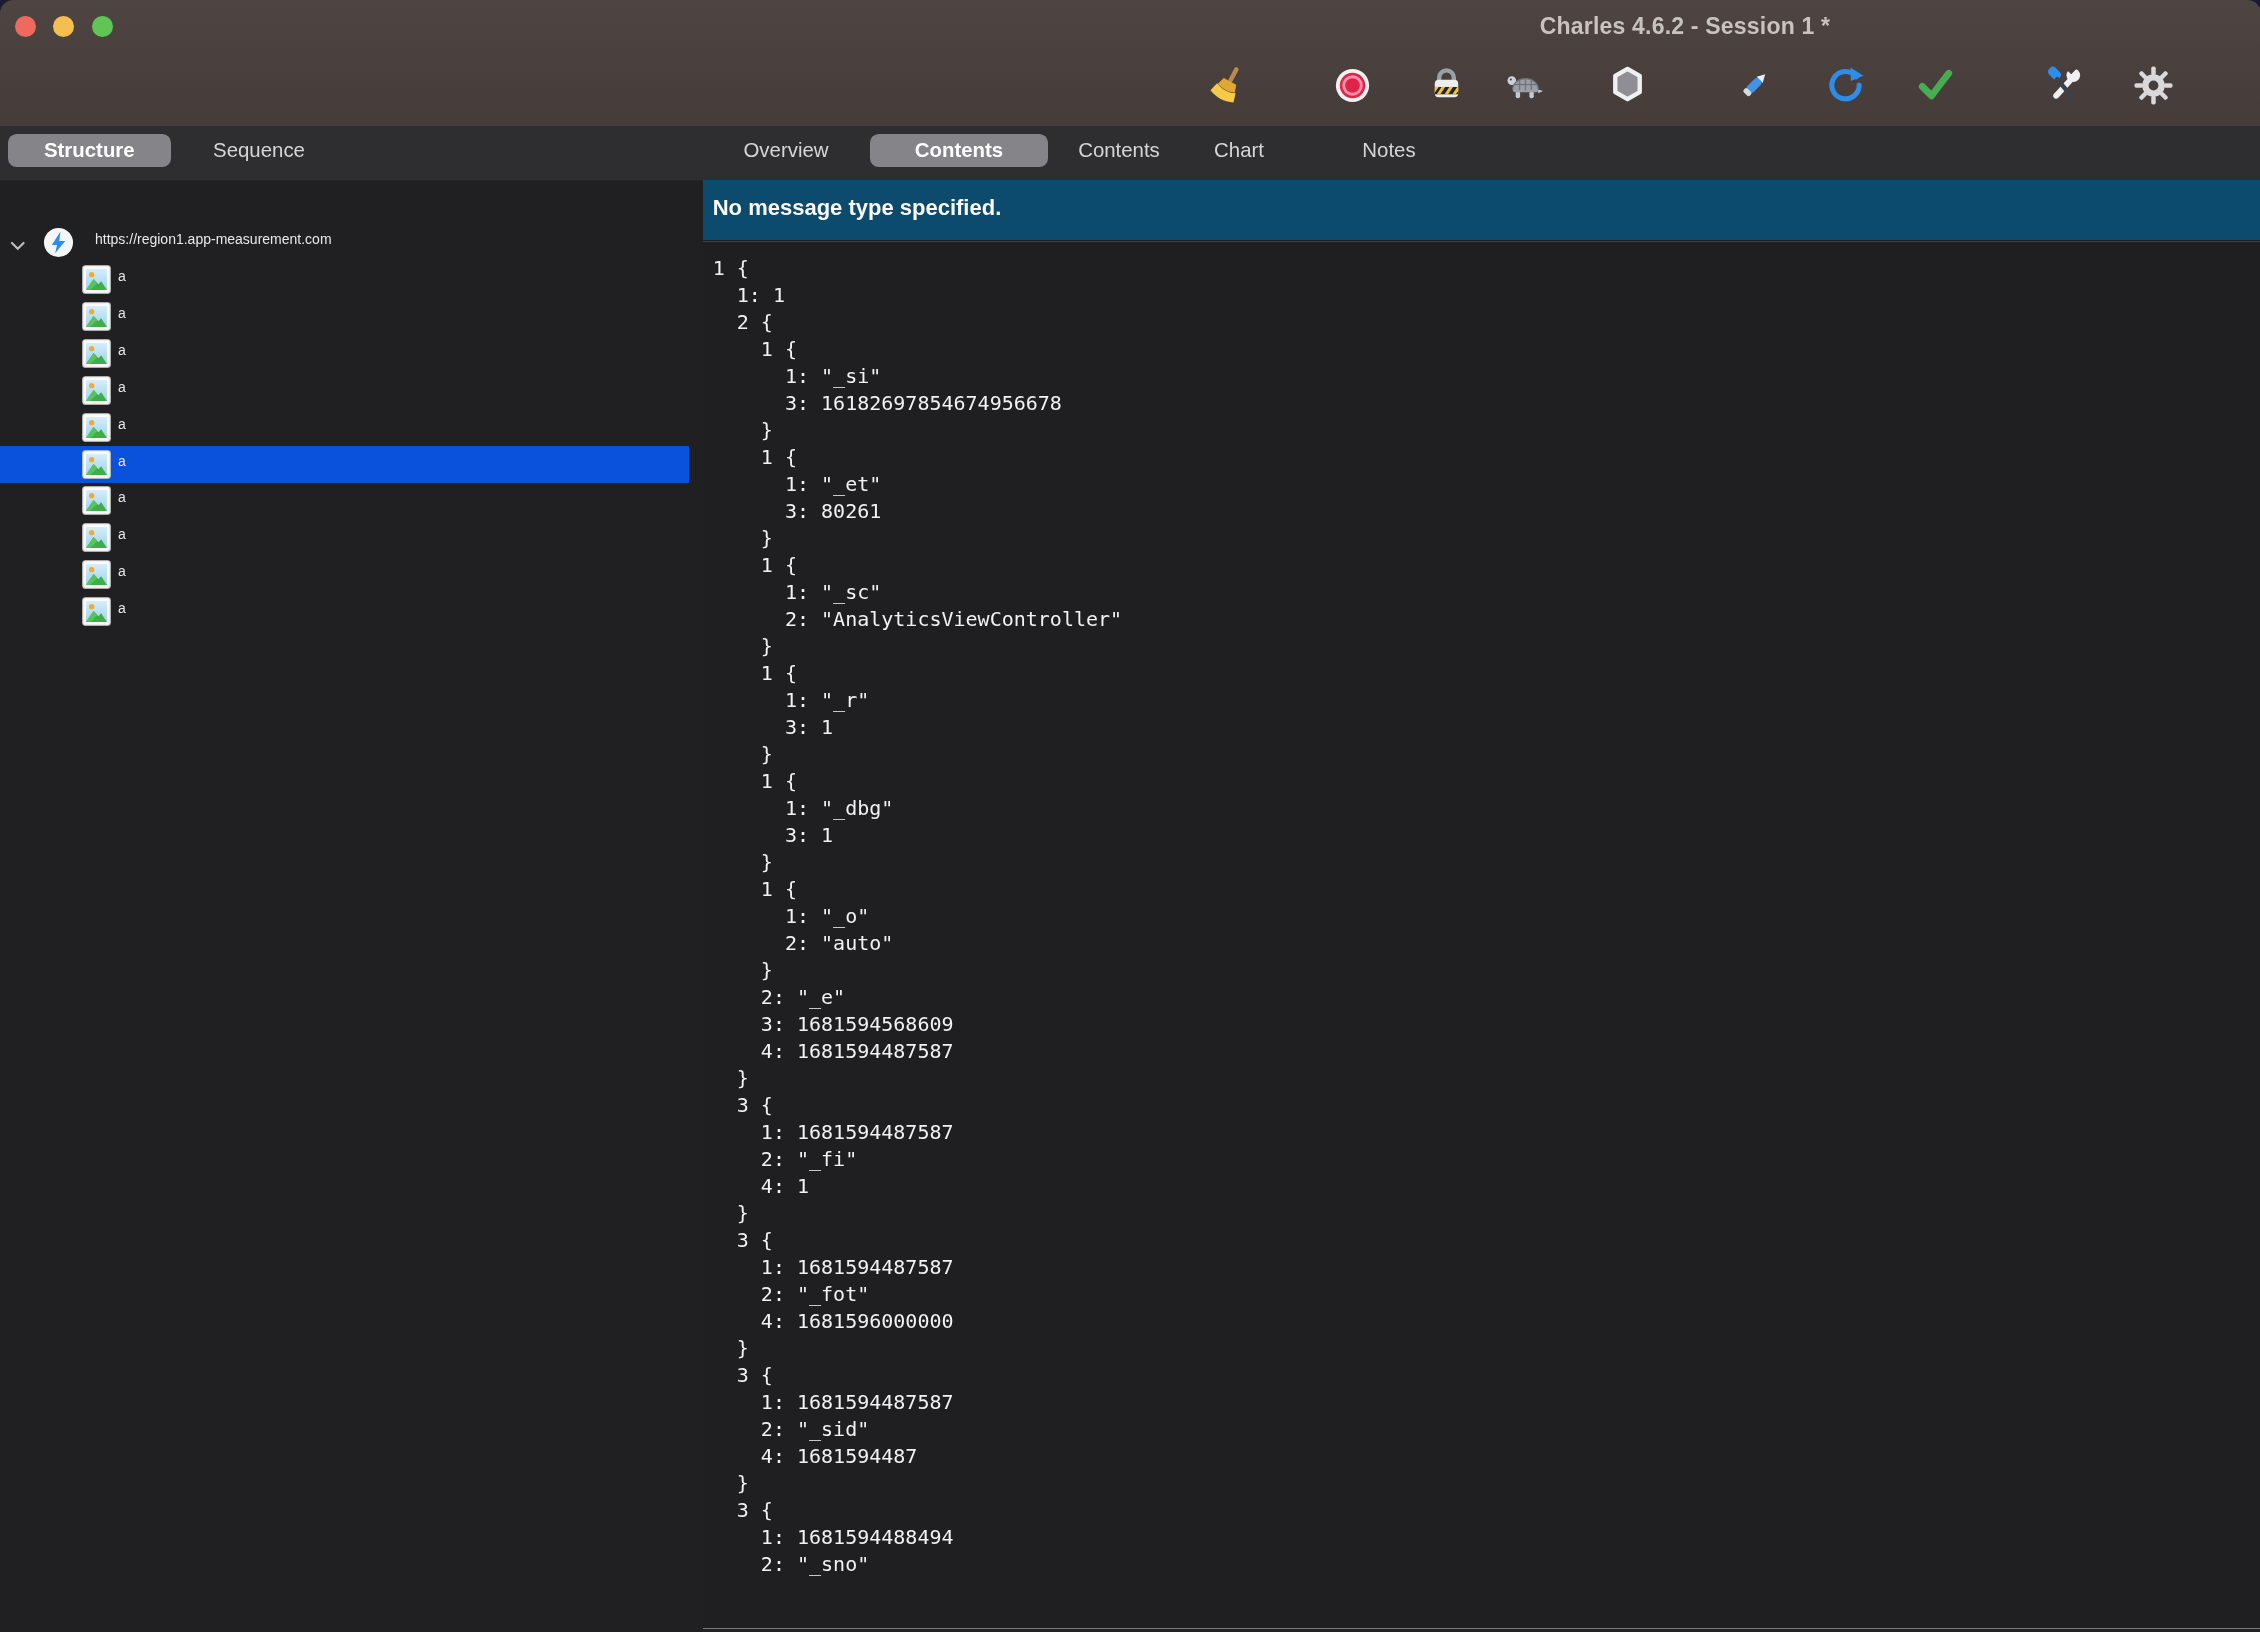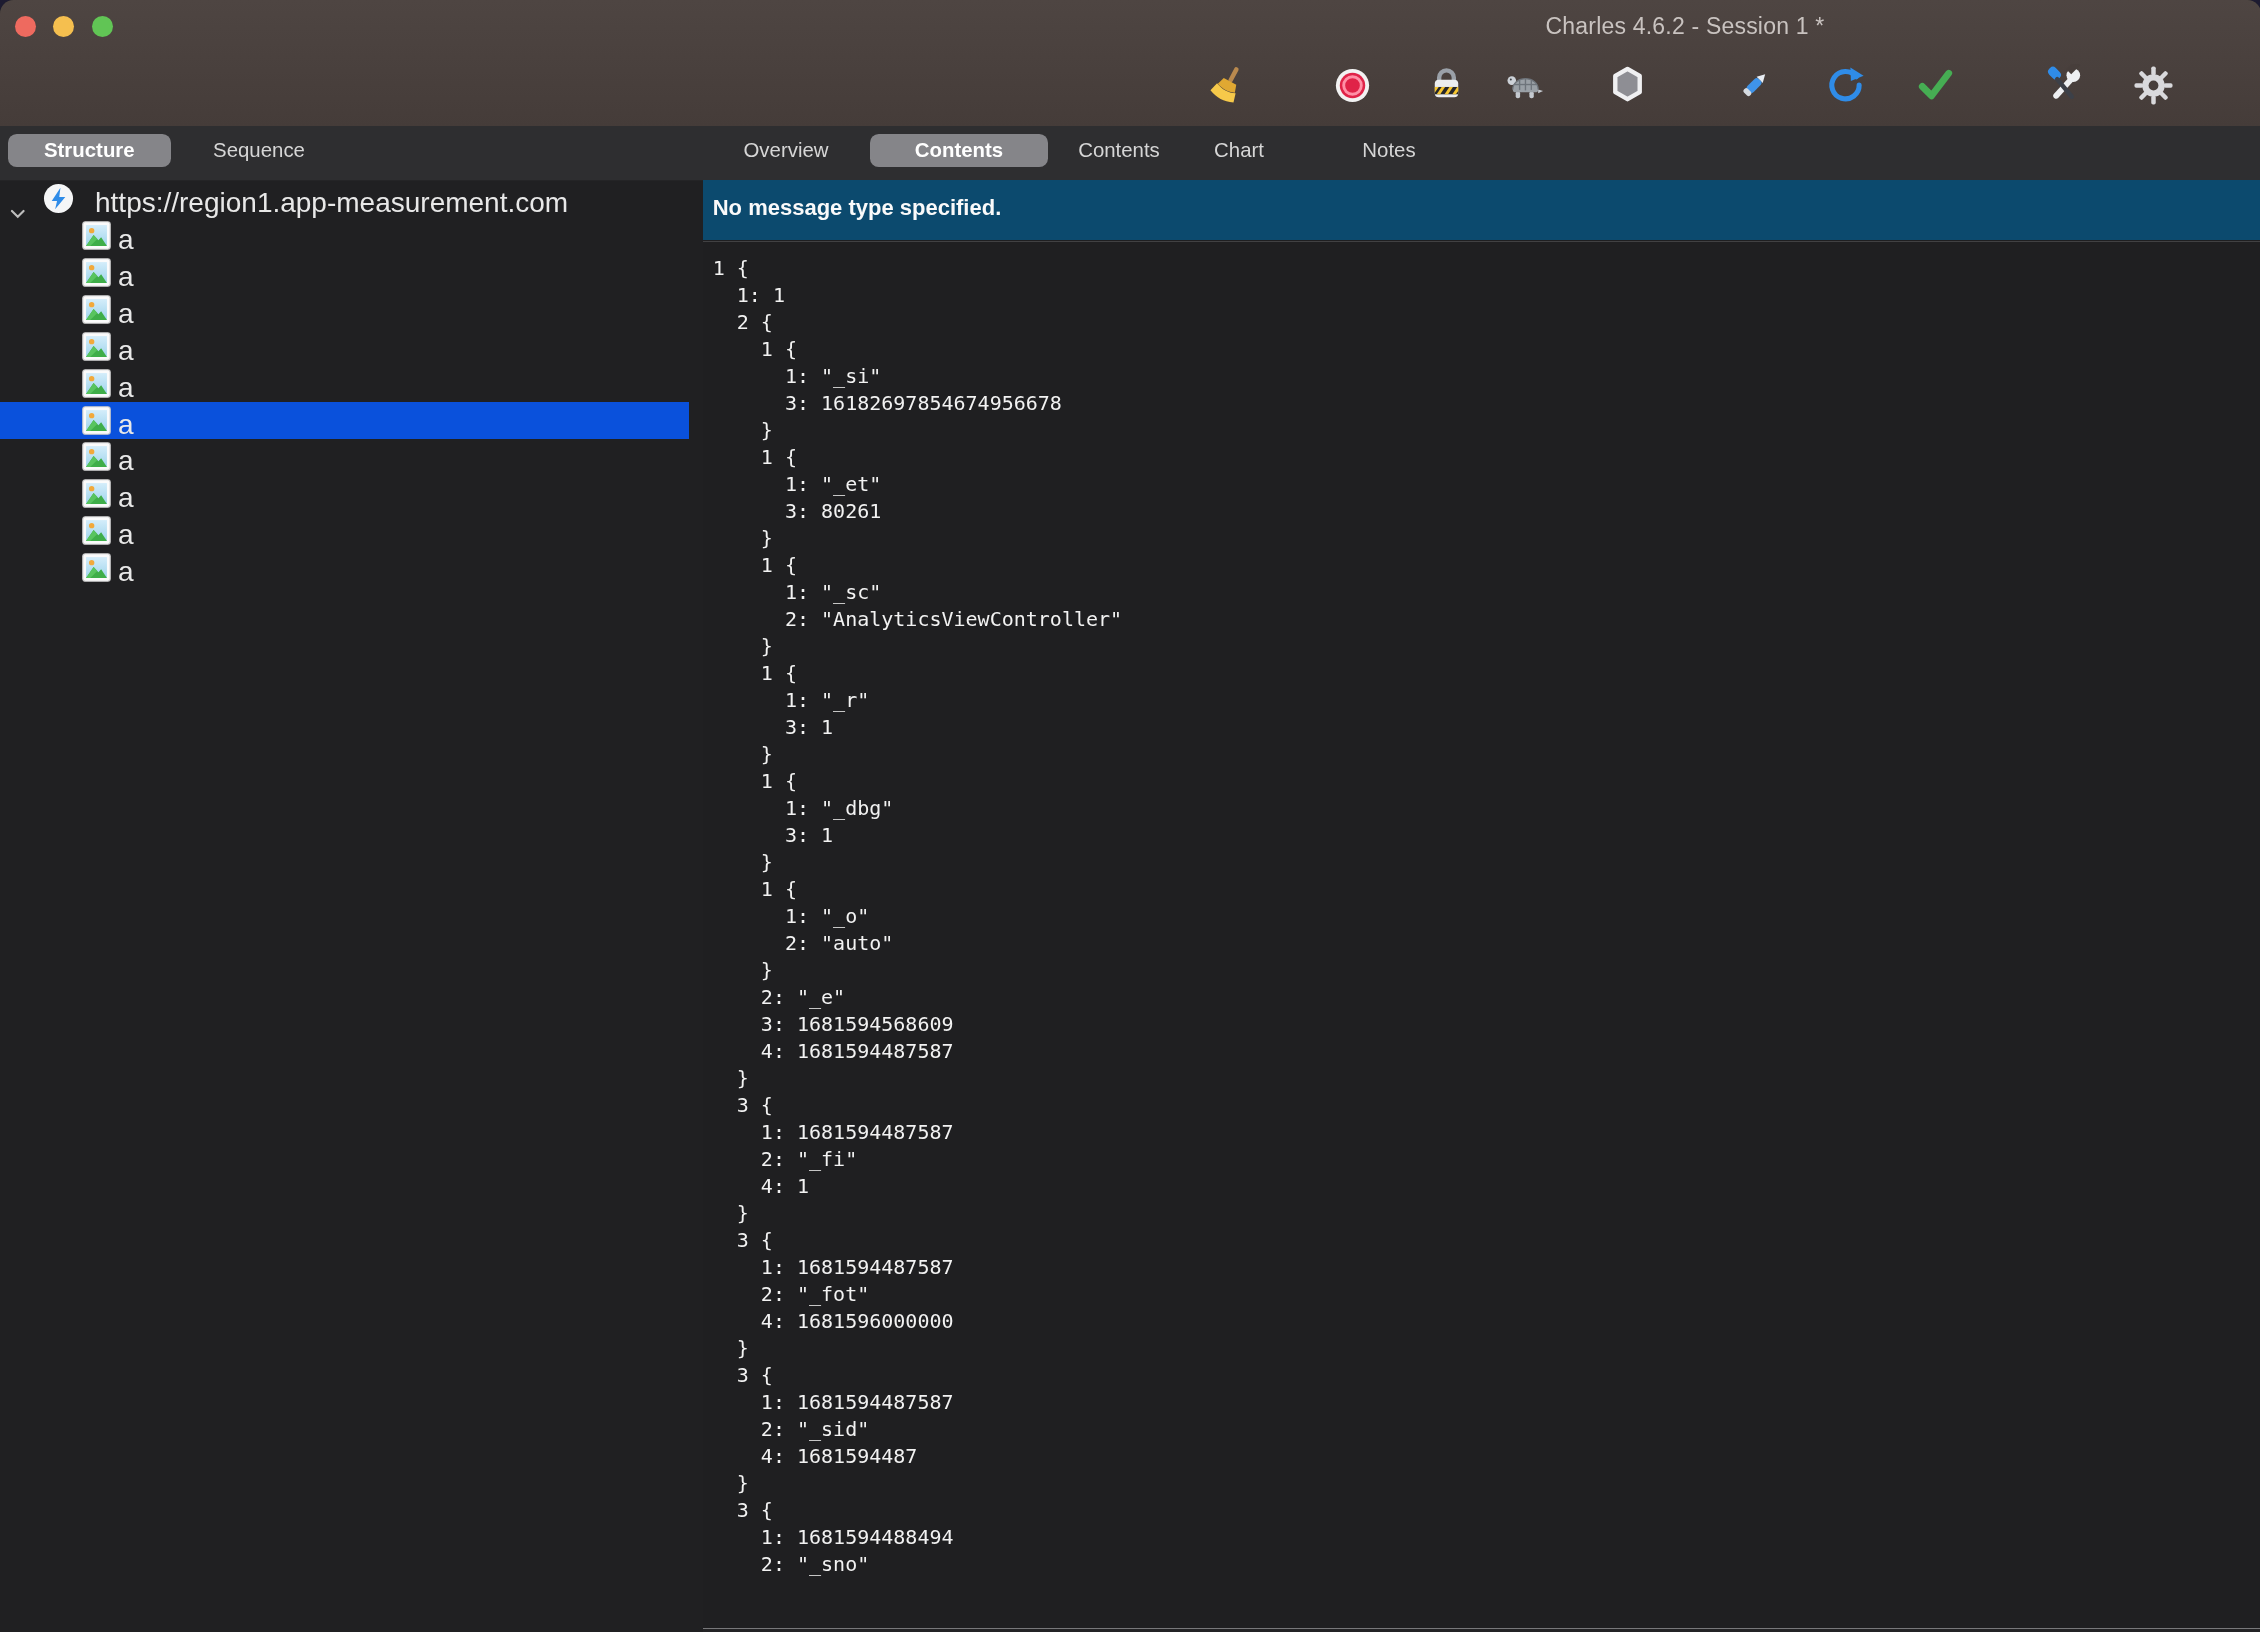--- a/index.html
+++ b/index.html
@@ -6,36 +6,36 @@
   #window{position:relative;width:2261px;height:1632px;background:#202022;border-radius:13.6px 13.6px 0 0;overflow:hidden;}
 
   
   .titlebar{position:absolute;left:0;top:0;width:2261px;height:126px;
     background:linear-gradient(#4e4542,#453c39);border-bottom:1px solid #262220;}
   .tl{position:absolute;top:15.5px;width:21.3px;height:21.3px;border-radius:50%;}
   .tl.red{left:14.6px;background:#ee6a5f;}
   .tl.yellow{left:53px;background:#f5bf4f;}
   .tl.green{left:92px;background:#61c555;}
   .window-title{position:absolute;left:1365px;top:12.6px;width:640px;text-align:center;
-    font-size:23px;font-weight:normal;color:#c9c3c0;letter-spacing:0.2px;}
+    font-size:23px;font-weight:bold;color:#c9c3c0;letter-spacing:0.2px;}
   .tb-icon{position:absolute;top:64px;width:43px;height:43px;cursor:default;}
   .tb-icon svg{width:43px;height:43px;display:block;}
 
   
   .main{position:absolute;left:0;top:126px;width:2261px;height:1506px;}
   .left-panel{position:absolute;left:0;top:0;width:689px;height:1506px;background:#202022;border-right:1.9px solid #4c4c4e;padding-left:28px;}
   .right-panel{position:absolute;left:691px;top:0;width:1570px;height:1506px;background:#1f1f21;margin-left:12px;}
 
   .seg-strip{position:absolute;left:0;top:0;right:0;height:54px;background:#2e2e30;border-bottom:1px solid #242426;}
   .seg-pill{position:absolute;top:7.8px;height:33px;background:#858589;border-radius:8.7px;
     text-align:center;line-height:33px;font-size:20.4px;font-weight:bold;color:#ffffff;}
   .seg-label{position:absolute;top:7.8px;height:33px;text-align:center;line-height:33px;font-size:20.4px;color:#d6d6d6;}
 
   
-  .tree-row{position:absolute;left:0;width:689px;height:37px;color:#e8e8e8;font-size:28px;}
+  .tree-row{position:absolute;left:0;width:689px;height:37px;color:#e8e8e8;font-size:14px;margin-top:44px;}
   .tree-row.selected{background:#0a51dc;}
   .tree-row .lbl{position:absolute;top:6.8px;}
   .chev{position:absolute;left:9.7px;top:14.6px;}
   .bolt-ic{position:absolute;left:43px;top:2.9px;width:31px;height:31px;}
   .img-ic{position:absolute;left:82px;top:3.9px;width:29px;height:29px;}
 
   
   .message-bar{position:absolute;left:0;top:54px;width:1570px;height:60px;background:#0c4a6e;}
   .message-bar .msg{position:absolute;left:9.7px;top:14.6px;font-size:22px;font-weight:bold;color:#fafafa;}
   .content-area{position:absolute;left:0;top:115px;width:1570px;height:1337px;background:#1f1f21;

